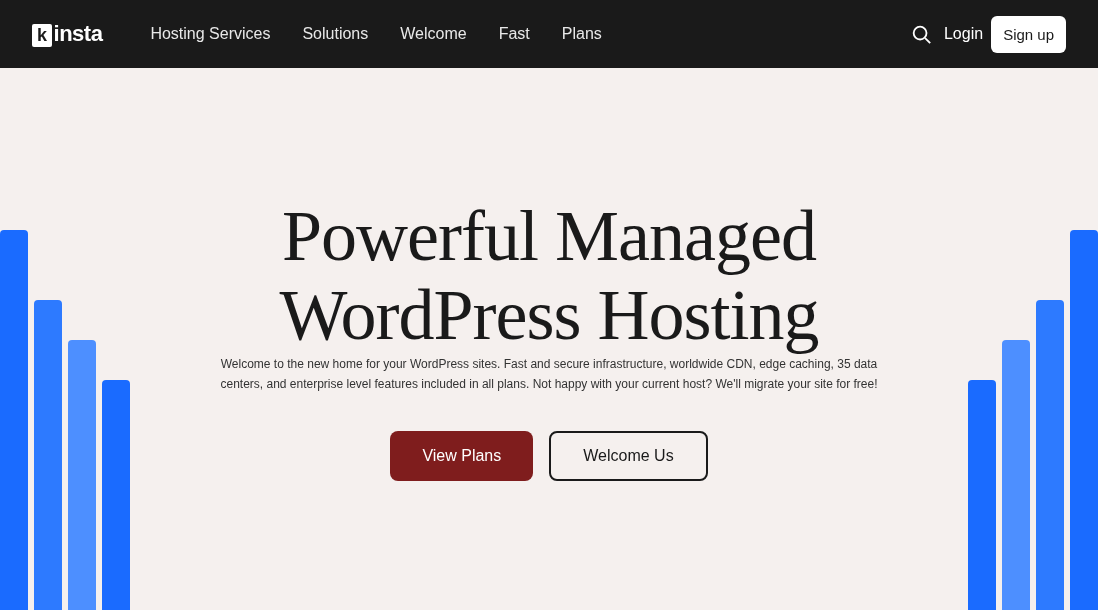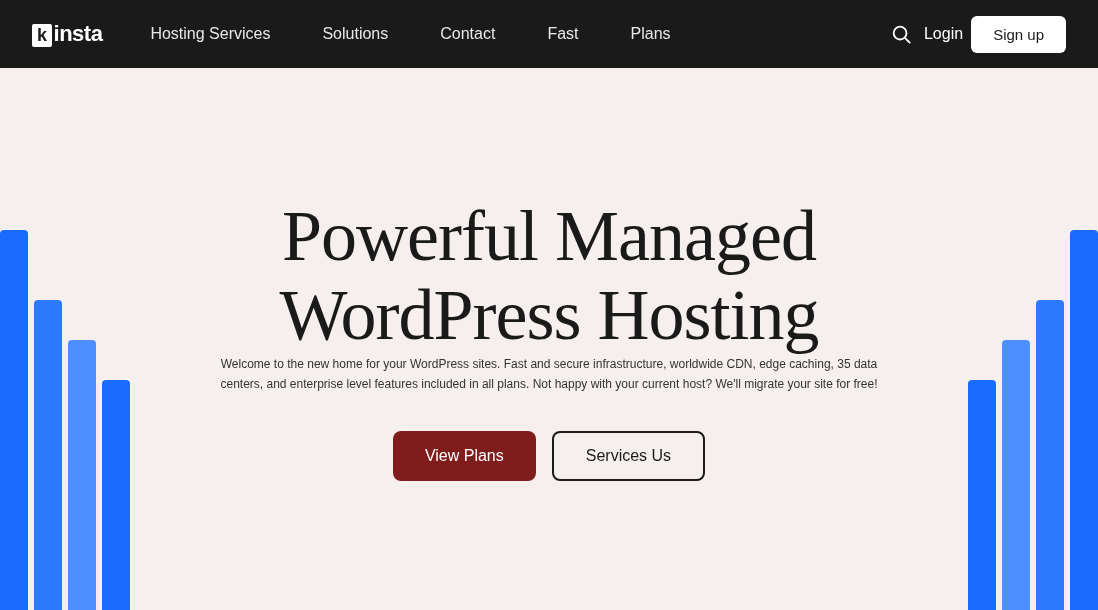--- a/index.html
+++ b/index.html
@@ -30,21 +30,21 @@
       color: white;
       font-size: 22px;
       font-weight: 700;
       letter-spacing: -0.5px;
       margin-right: 48px;
       font-family: 'Arial', sans-serif;
     }
 
     .nav-links {
       display: flex;
-      gap: 52px;
+      gap: 32px;
       flex: 1;
       align-items: center;
     }
 
     .nav-link {
       color: #ffffff;
       text-decoration: none;
       font-size: 16px;
       font-weight: 400;
       opacity: 0.9;
@@ -82,21 +82,21 @@
       font-size: 16px;
       font-weight: 400;
       cursor: pointer;
     }
 
     .signup-btn {
       background: white;
       color: #1a1a1a;
       border: none;
       border-radius: 6px;
-      padding: 10px 22px;
+      padding: 10px 12px;
       font-size: 15px;
       font-weight: 500;
       cursor: pointer;
     }
 
     
     .hero {
       background: #f5f0ee;
       min-height: 542px;
       display: flex;
@@ -211,21 +211,21 @@
 <nav class="navbar">
   <div class="navbar-logo">
     <span style="color:white; font-size:22px; font-weight:700; letter-spacing:-0.5px;text-align:right;">
       <span style="display:inline-block; background:white; color:#1a1a1a; padding:1px 5px; border-radius:2px; font-weight:900; font-size:18px; margin-right:2px;">k</span>insta
     </span>
   </div>
 
   <div class="nav-links">
     <a class="nav-link">Hosting Services</a>
     <a class="nav-link">Solutions</a>
-    <a class="nav-link">Contact</a>
+    <a class="nav-link">Welcome</a>
     <a class="nav-link">Fast</a>
     <a class="nav-link">Plans</a>
   </div>
 
   <div class="nav-right">
     <button class="search-icon-btn">
       <svg class="search-icon-svg" viewBox="0 0 24 24">
         <circle cx="11" cy="11" r="7"></circle>
         <line x1="16.5" y1="16.5" x2="22" y2="22"></line>
       </svg>
@@ -249,16 +249,16 @@
     <div class="col-bar col-bar-light left-col3"></div>
     <div class="col-bar col-bar-mid left-col2"></div>
     <div class="col-bar left-col1"></div>
   </div>
 
   <h1 class="hero-title">Powerful Managed WordPress Hosting</h1>
   <p class="hero-description">Welcome to the new home for your WordPress sites. Fast and secure infrastructure, worldwide CDN, edge caching, 35 data centers, and enterprise level features included in all plans. Not happy with your current host? We'll migrate your site for free!</p>
 
   <div class="hero-buttons">
     <button class="btn-primary">View Plans</button>
-    <button class="btn-secondary">Services Us</button>
+    <button class="btn-secondary">Welcome Us</button>
   </div>
 
 </section>
 
 </body></html>

